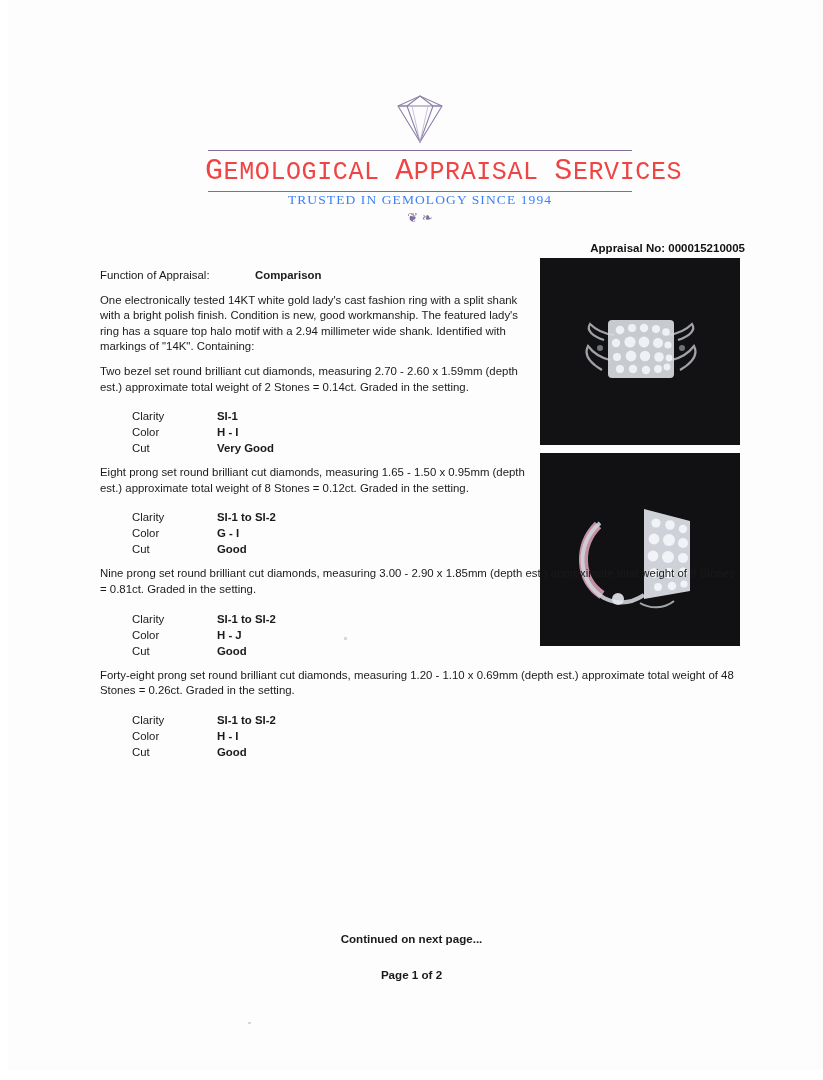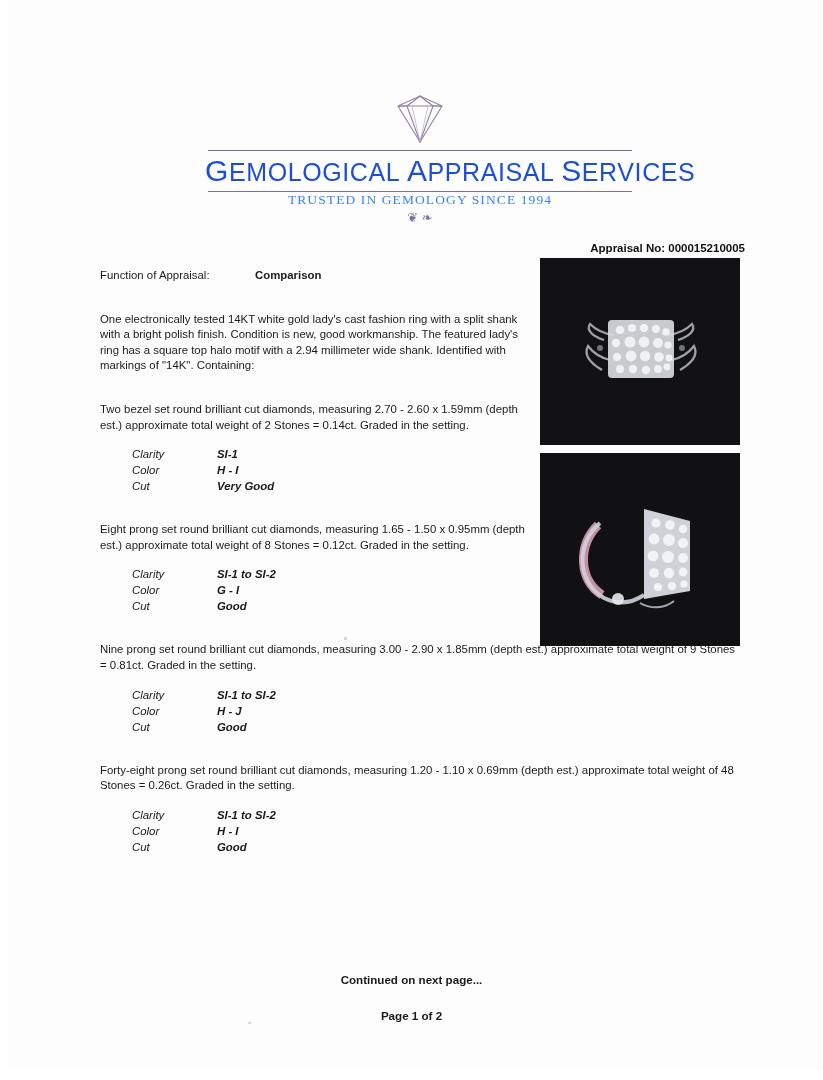--- a/index.html
+++ b/index.html
@@ -40,24 +40,24 @@
     margin-bottom: 2px;
   }
   .rule {
     height: 1px;
     background: #7e6f9b;
     margin: 0 auto;
   }
   .rule.top { width: 424px; }
   .rule.bottom { width: 424px; margin-top: 2px; }
   .company-name {
-    font-family: Liberation Sans, sans-serif;
+    font-family: Liberation Mono, monospace;
     font-size: 25px;
     letter-spacing: 0.6px;
-    color: #1d4ed8;
+    color: #ef4444;
     white-space: nowrap;
     padding: 3px 0 1px 0;
   }
   .company-name .cap { font-size: 30px; }
   .tagline {
     font-family: "Liberation Serif", serif;
     font-size: 13.5px;
     letter-spacing: 1.1px;
     color: #3b82f6;
     padding-bottom: 3px;
@@ -93,28 +93,27 @@
   }
   .meta-row {
     display: flex;
     white-space: nowrap;
   }
   .meta-label { width: 155px; }
   .meta-value { font-weight: bold; }
 
   .para {
     width: 425px;
-    margin-top: 28px;
+    margin-top: 9px;
   }
   .para.wide { width: 640px; }
 
   .specs {
     margin-top: 13px;
     margin-left: 32px;
-    font-style: italic;
   }
   .spec-row {
     display: flex;
     line-height: 16px;
     white-space: nowrap;
   }
   .spec-key { width: 85px; }
   .spec-val { font-weight: bold; }
 
   
@@ -125,21 +124,21 @@
   }
   .photo.one { left: 540px; top: 258px; width: 200px; height: 187px; }
   .photo.two { left: 540px; top: 453px; width: 200px; height: 193px; }
 
   .ring-svg { display:block; width:100%; height:100%; }
 
   
   .footer {
     position: absolute;
     left: 0;
-    top: 973px;
+    top: 932px;
     width: 823px;
     text-align: center;
     font-size: 11.6px;
     font-weight: bold;
   }
   .footer .pageno {
     margin-top: 23px;
   }
   
   .speck { position:absolute; background:#d8d8d8; }

